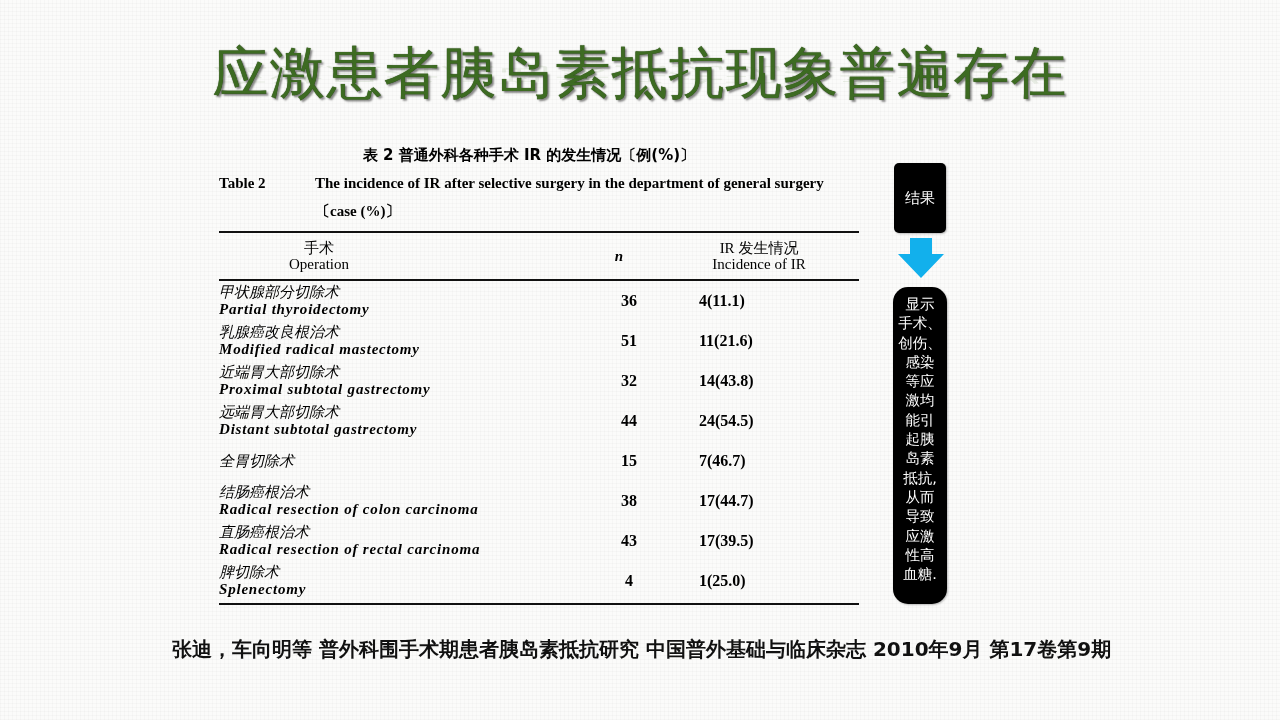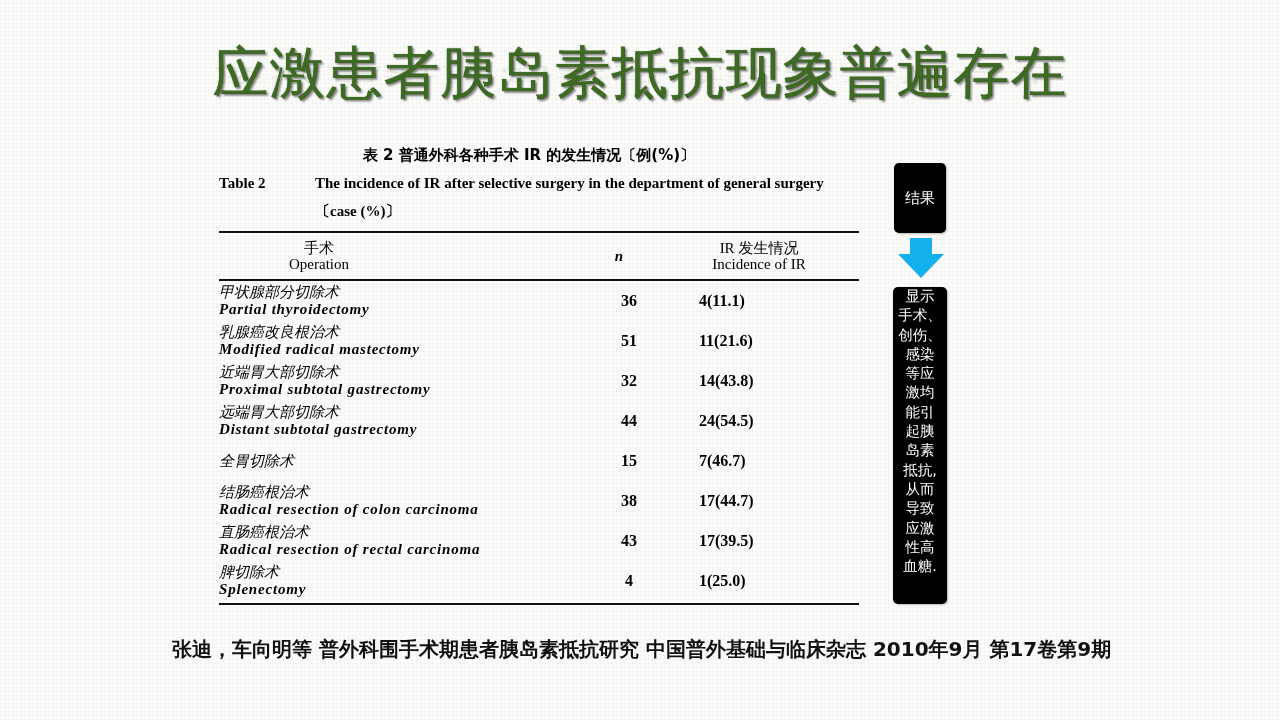--- a/index.html
+++ b/index.html
@@ -34,21 +34,21 @@
   .col-ir { flex:1; text-align:center; line-height:16px; margin-left:10px; }
   .row { display:flex; height:40px; align-items:center; font-family:"Liberation Serif", serif; }
   .row .op { width:400px; line-height:17px;font-style:italic; }
   .row .op .cn { font-size:15px; font-family:"DejaVu Sans", sans-serif; }
   .row .op .en { font-size:15px; font-weight:bold; letter-spacing:0.8px; }
   .row .n { width:60px; text-align:center; font-weight:bold; font-size:16px; margin-left:-20px; }
   .row .ir { width:150px; text-align:left; font-weight:bold; font-size:16px; margin-left:40px; }
   .box { position:absolute; background:#000000; color:#fff; border-radius:5px;
          font-family:"DejaVu Sans", sans-serif; text-align:center; box-shadow:1px 1px 2px rgba(0,0,0,0.25); }
   .box-result { left:894px; top:163px; width:52px; height:70px; line-height:70px; font-size:15px; }
-  .box-desc { left:893px; top:287px; width:54px; height:317px; font-size:14.5px; line-height:19.3px; padding-top:0; box-sizing:border-box; }
+  .box-desc { left:893px; top:287px; width:54px; height:317px; font-size:14.5px; line-height:19.3px; padding-top:8px; box-sizing:border-box;border-radius:15px; }
   .arrow { position:absolute; left:898px; top:238px; width:46px; height:40px; }
   .citation { position:absolute; left:172px; top:636px; font-family:"DejaVu Sans", sans-serif; font-weight:bold; font-size:20px; color:#111; }
 </style>
 </head>
 <body>
 
 <div class="title">应激患者胰岛素抵抗现象普遍存在</div>
 <div class="title-reflection">应激患者胰岛素抵抗现象普遍存在</div>
 
 <div class="table-wrap">

